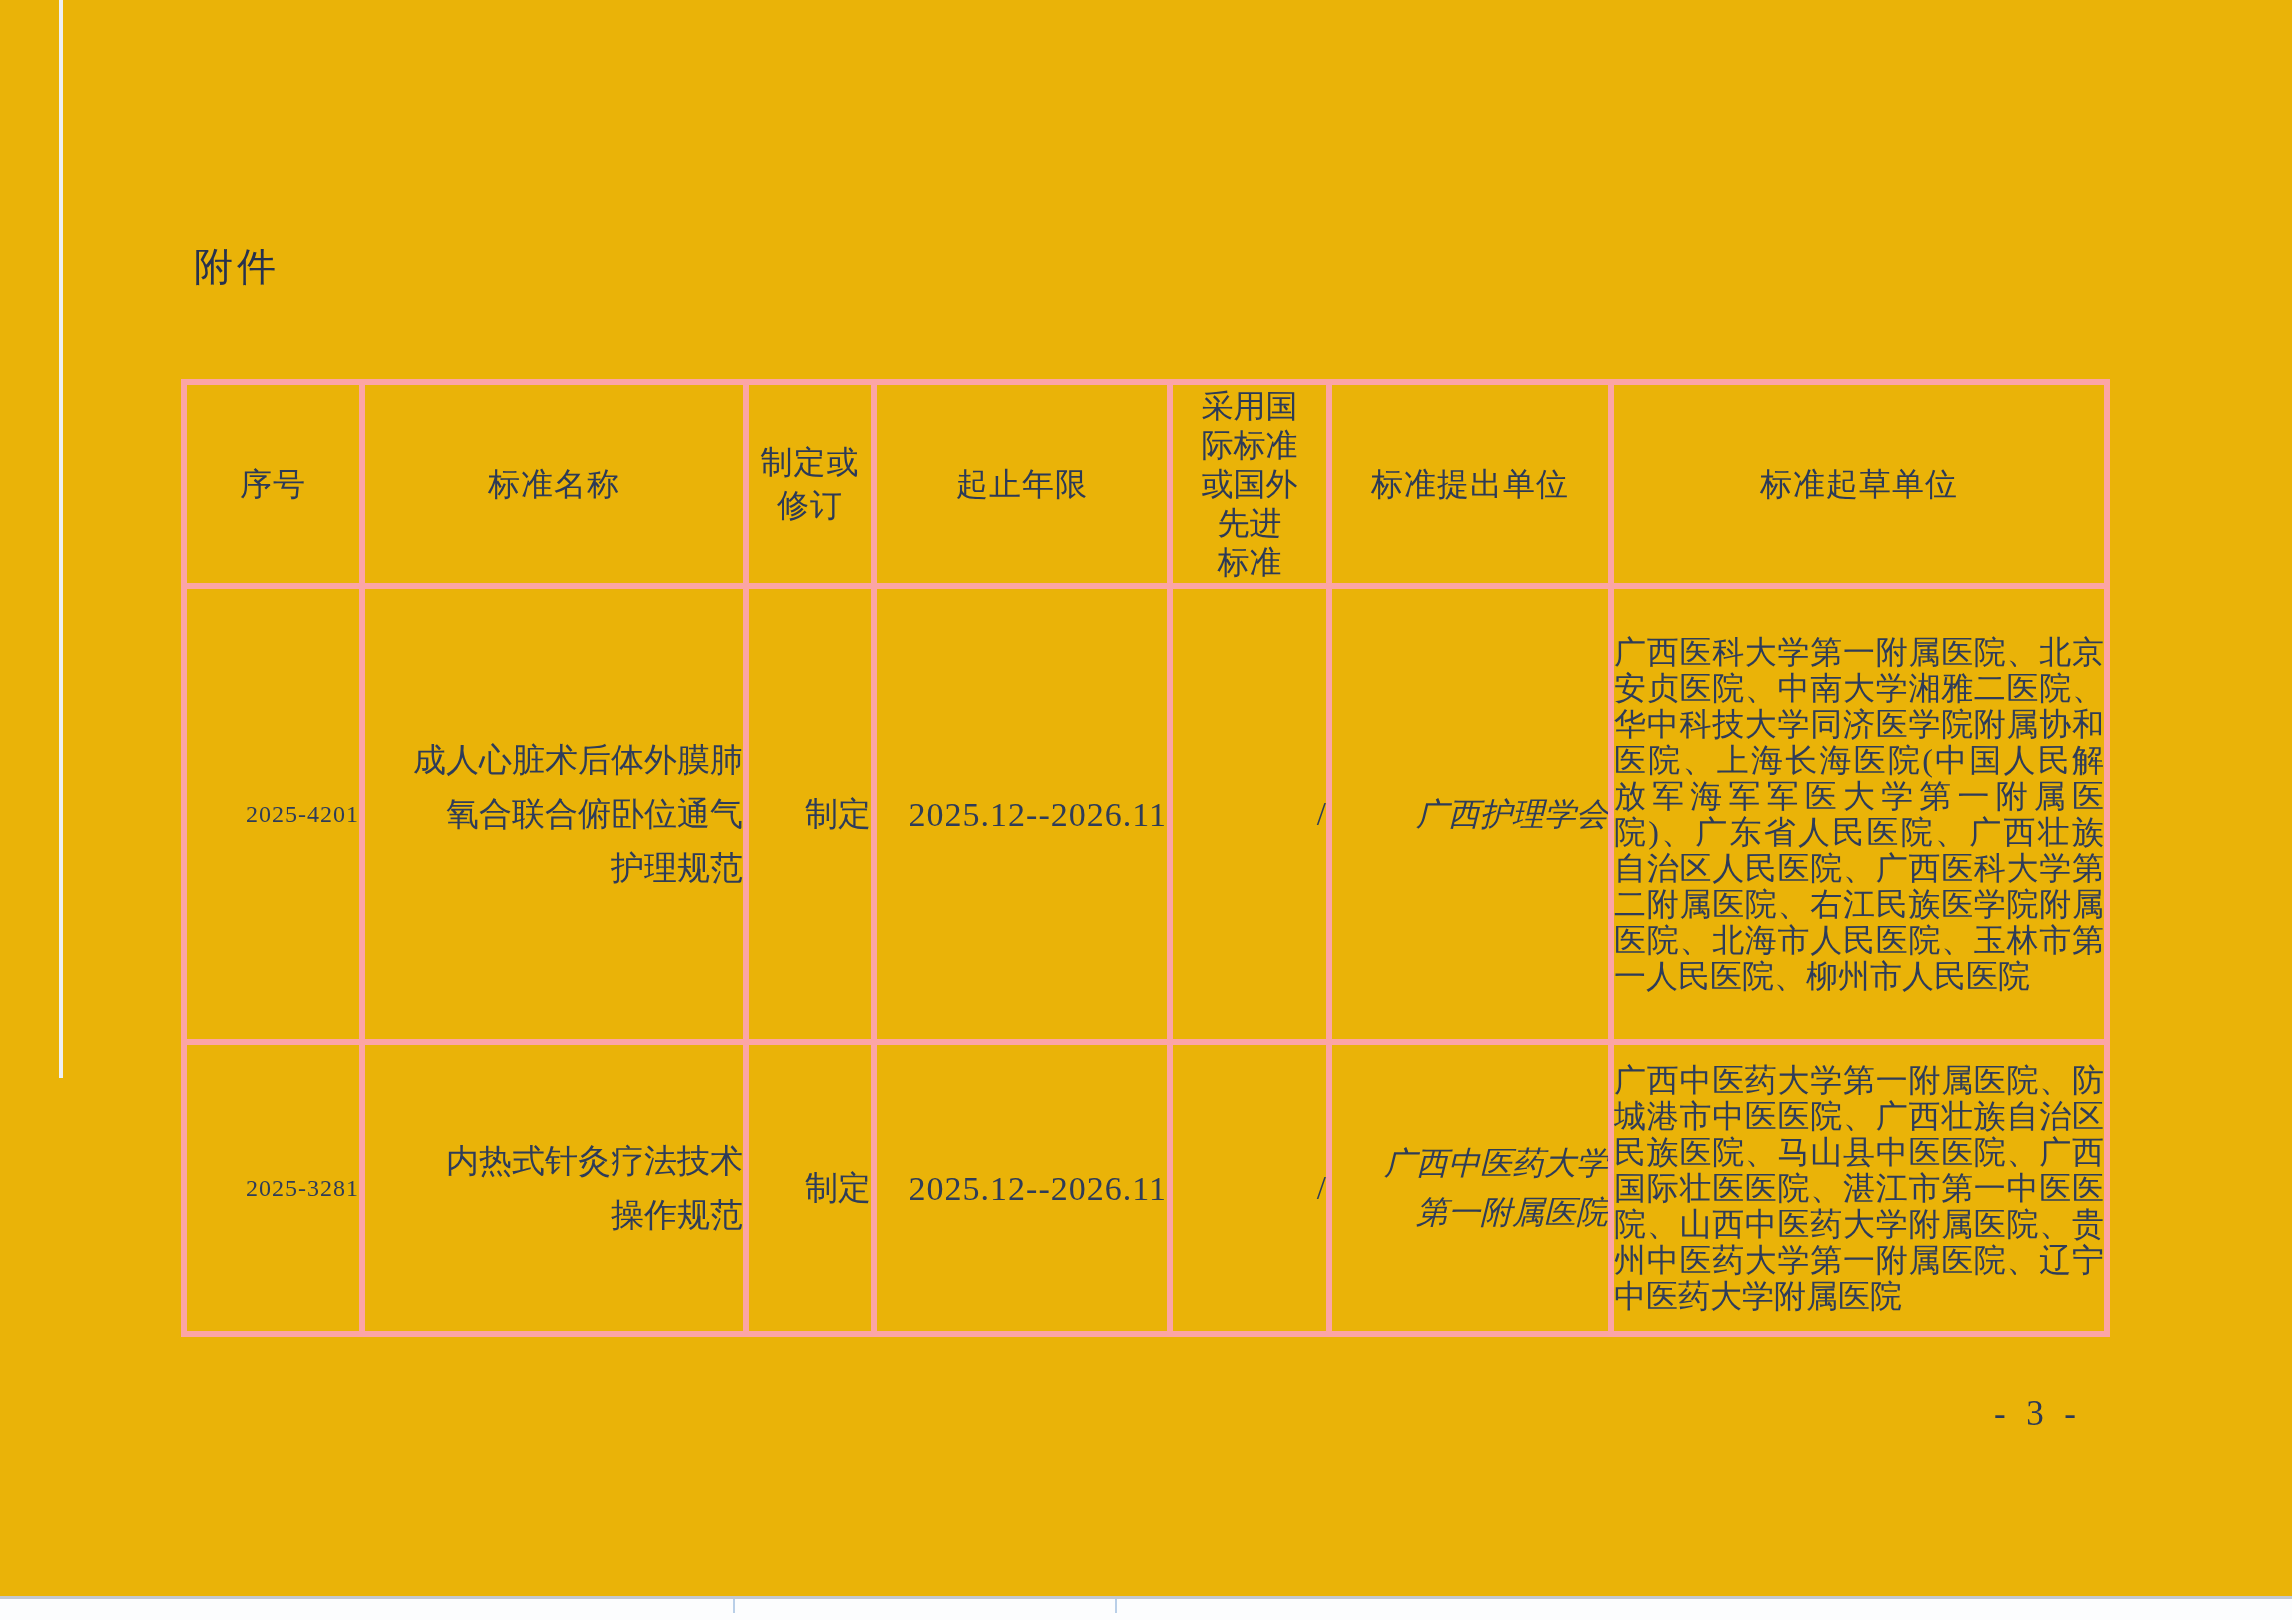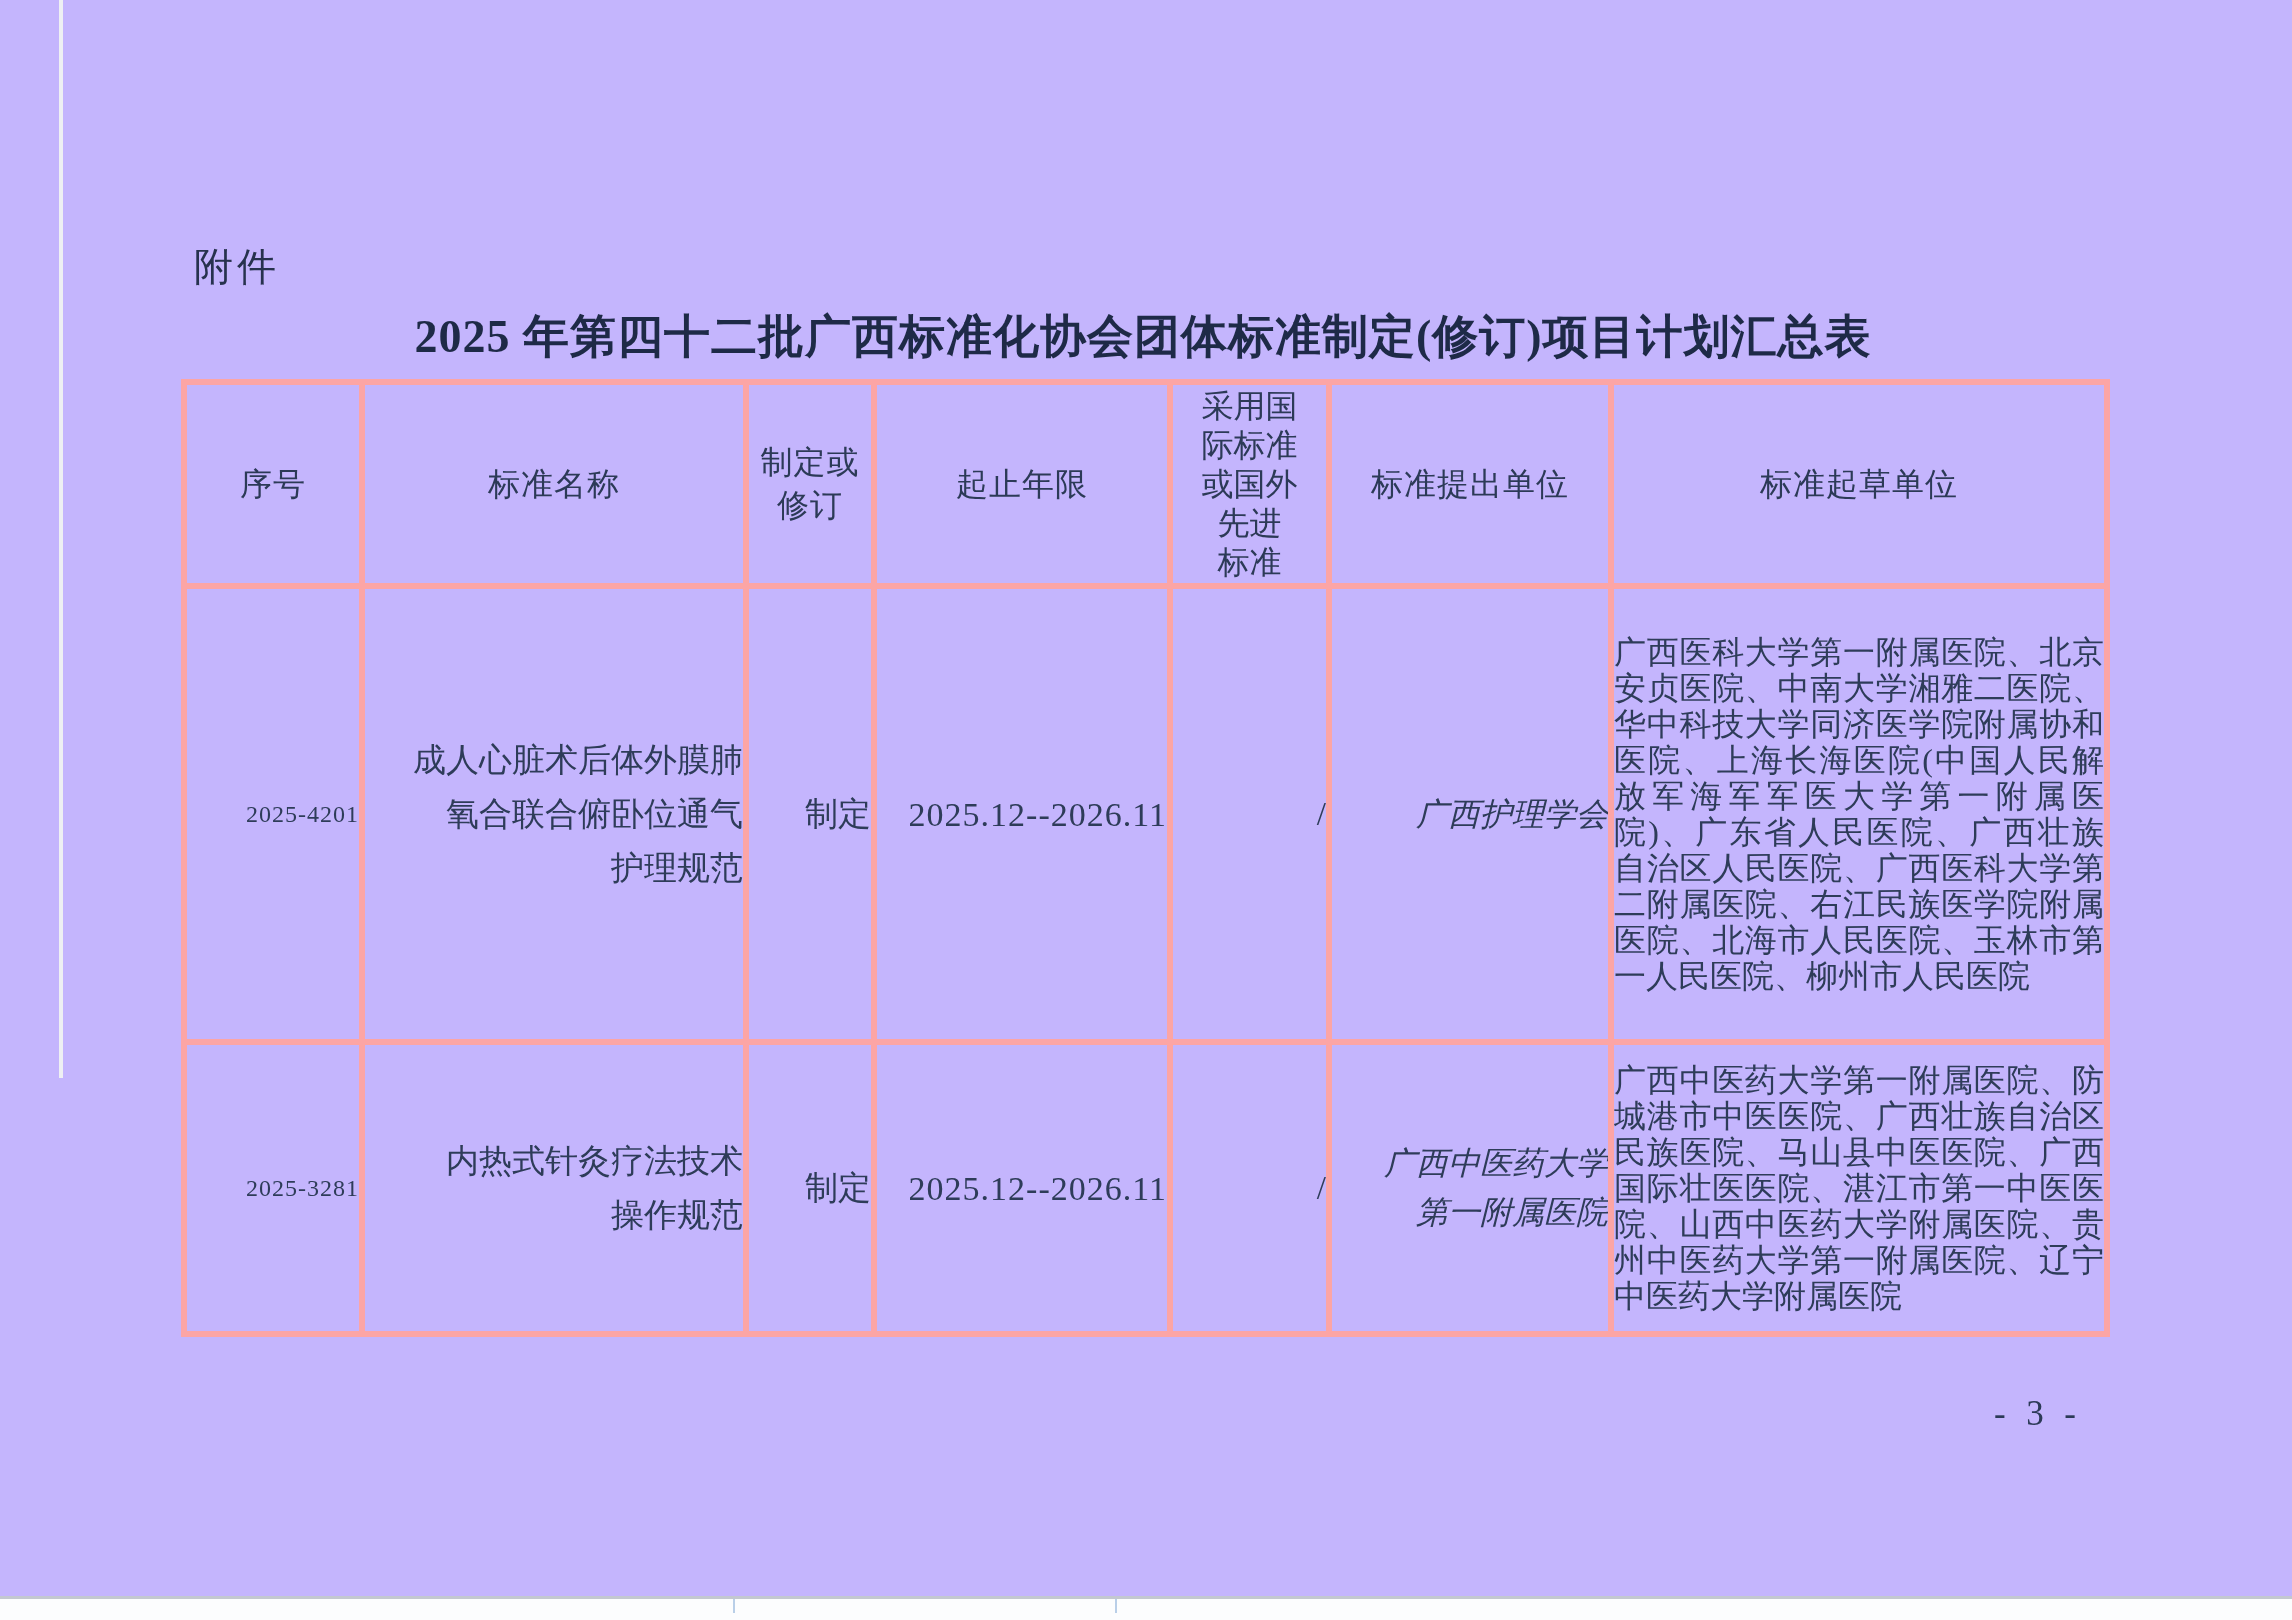--- a/index.html
+++ b/index.html
@@ -1,21 +1,21 @@
 <!DOCTYPE html>
 <html><head>
 <meta charset="utf-8">
 <style>
   html, body { margin: 0; padding: 0; }
   body { background: #e9eaec; }
   .page {
     position: relative;
     width: 2293px;
     height: 1620px;
-    background: #c4b5fd;
+    background: #eab308;
     font-family: "Liberation Serif", "DejaVu Serif", serif;
     color: #2e3c59;
     overflow: hidden;
   }
   
   .streak-v {
     position: absolute;
     top: 0; left: 59px;
     width: 3.9px; height: 1078px;
     background: #eef0f3;
@@ -126,21 +126,20 @@
 </style>
 </head>
 <body>
 
 <div class="page">
 
   <div class="streak-v"></div>
 
   <div class="attachment">附件</div>
 
-  <div class="doc-title">2025 年第四十二批广西标准化协会团体标准制定(修订)项目计划汇总表</div>
 
   <div class="tbl-wrap">
     <table class="plan">
       <colgroup>
         <col style="width:178px">
         <col style="width:384px">
         <col style="width:128px">
         <col style="width:296px">
         <col style="width:159px">
         <col style="width:282px">

